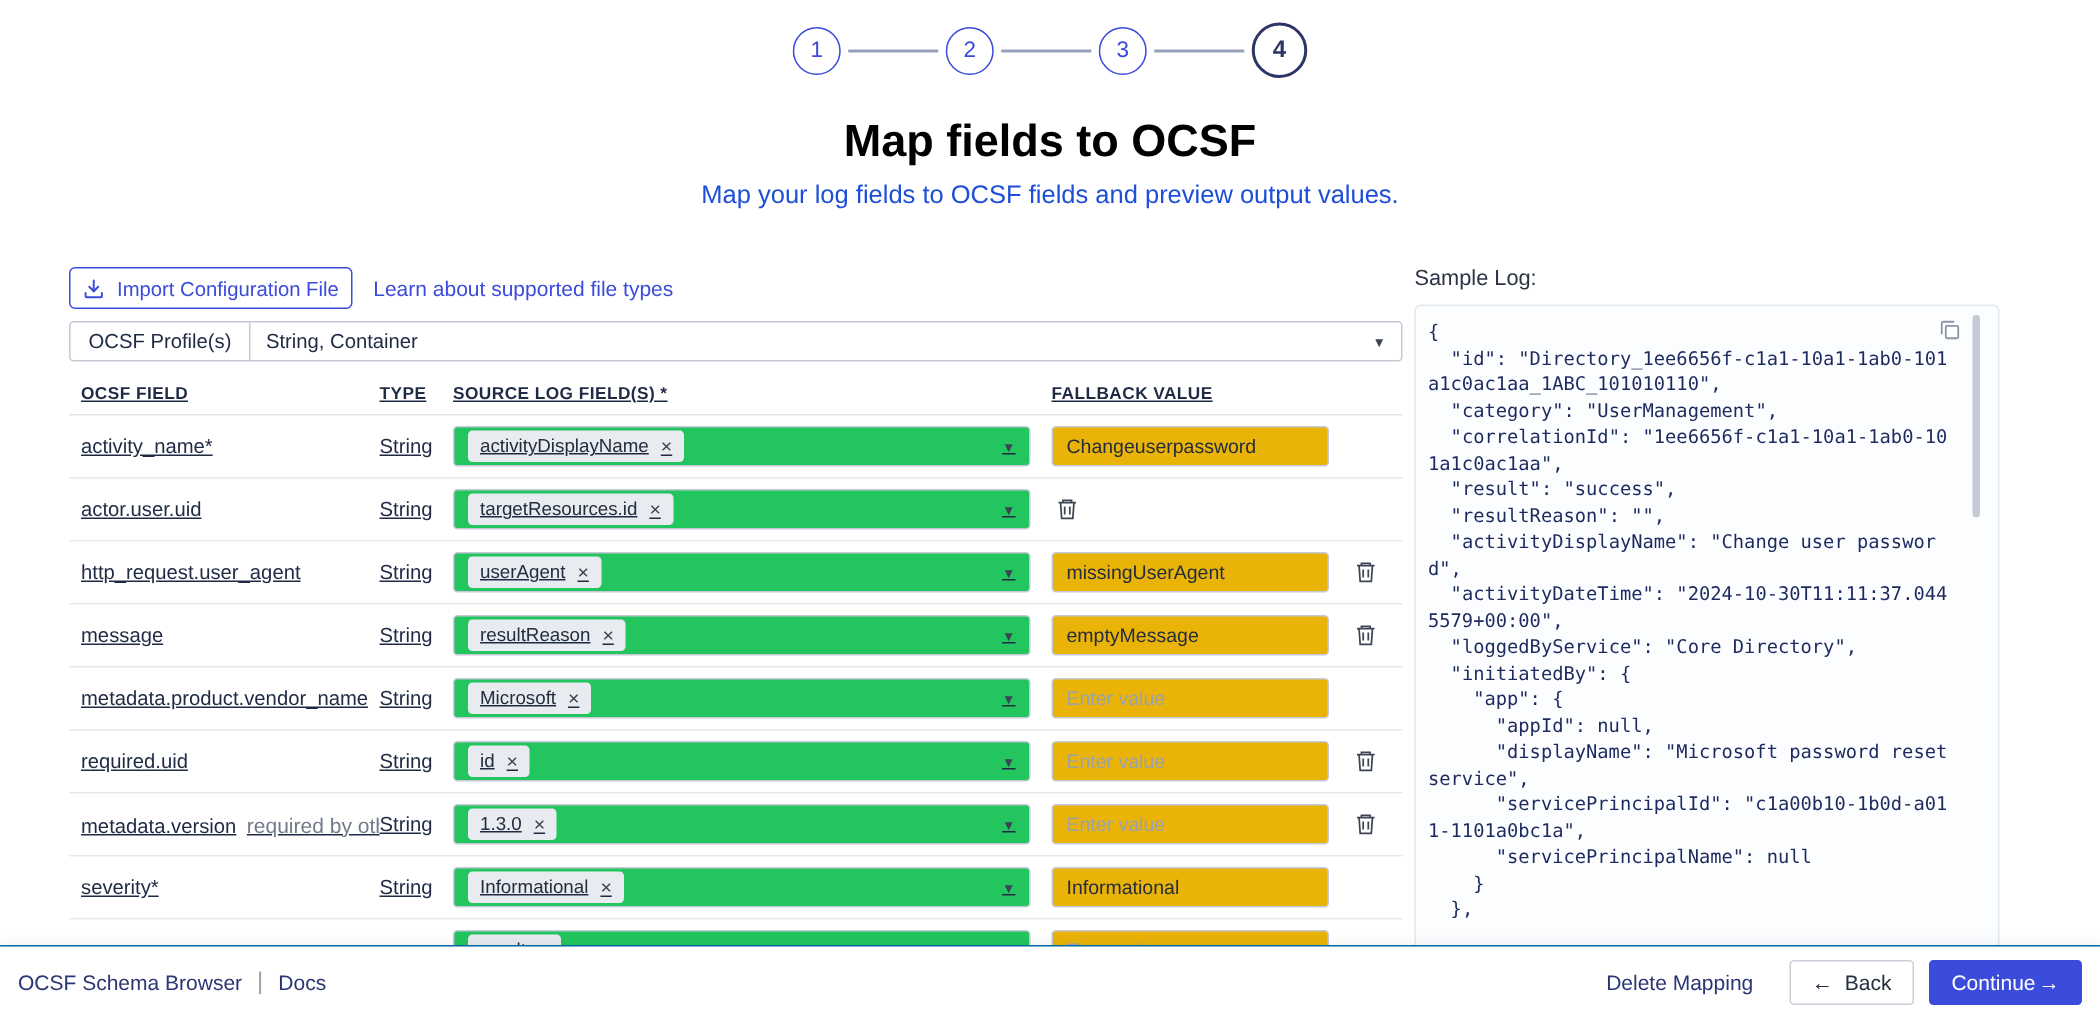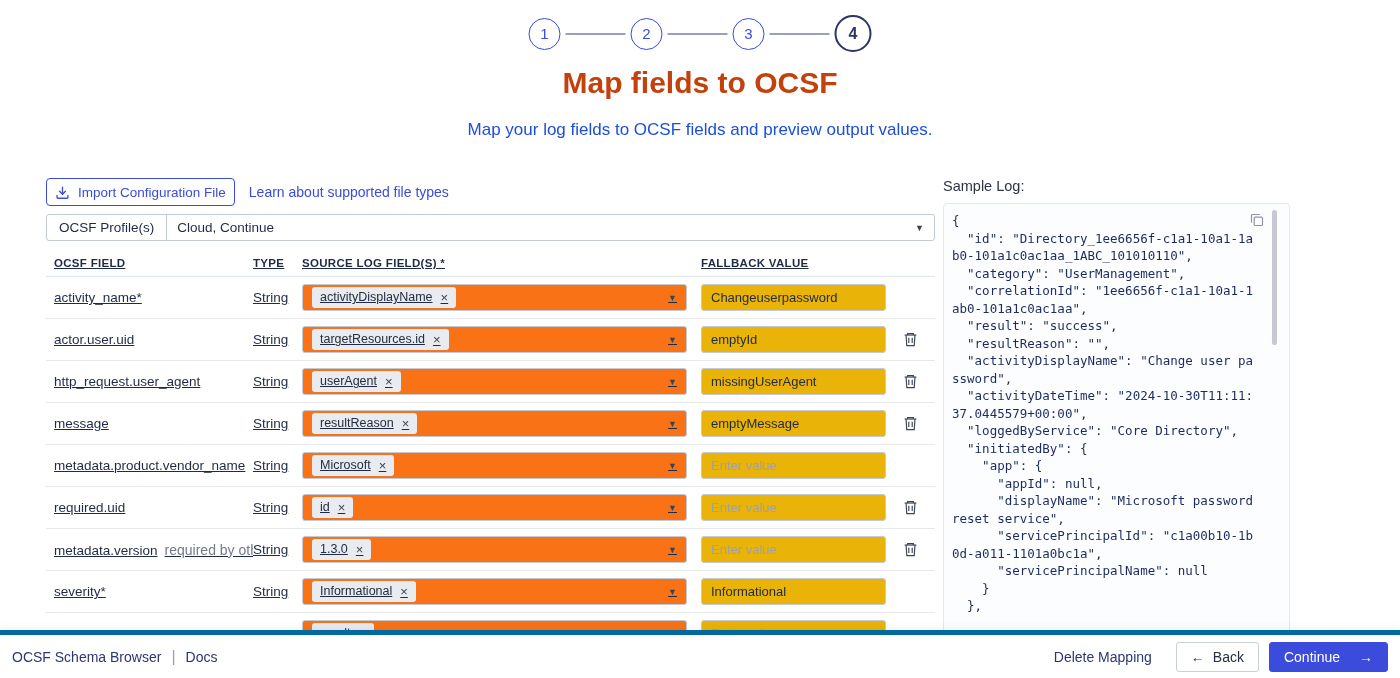--- a/index.html
+++ b/index.html
@@ -21,21 +21,21 @@
     display:flex; align-items:center; justify-content:center;
     font-size:15px; background:#fff; cursor:pointer;
   }
   .step.active {
     width:37px; height:37px; border-width:2.5px;
     border-color:#2c3566; color:#2c3566; font-weight:700; font-size:16px;
   }
   .connector { width:60px; height:2px; background:#97a1bb; margin:0 5px; }
 
   
-  .title { position:absolute; top:66px; left:0; right:0; margin:0; text-align:center; font-size:30px; font-weight:600; color:#c2410c; }
+  .title { position:absolute; top:66px; left:0; right:0; margin:12px; text-align:center; font-size:30px; font-weight:600; color:#000000; }
   .subtitle { position:absolute; top:120px; left:0; right:0; margin:0; text-align:center; font-size:17px; font-weight:400; color:#1d4ed8; }
 
   
   .left-pane { position:absolute; left:46px; top:178px; width:889px; }
   .toolbar { display:flex; align-items:center; }
   .import-btn {
     display:inline-flex; align-items:center; gap:8px;
     height:28px; padding:0 8px; background:#fff;
     border:1px solid var(--color-accent, #3b4bdb); border-radius:4px;
     color:var(--color-accent, #3b4bdb); font-size:13.5px; font-family:inherit; cursor:pointer;
@@ -58,71 +58,71 @@
     align-items:center;
     text-decoration:underline;
   }
   .thead { height:28px; border-bottom:1px solid #dfe3ea; font-size:11.5px; font-weight:700; letter-spacing:.3px; color:#1f2a44; }
   .trow { height:42px; border-bottom:1px solid #e6e9ee; font-size:13.5px; }
   .c1 { padding-left:8px; overflow:hidden; white-space:nowrap; }
   .field-cell { display:flex; align-items:flex-end; gap:7px; }
   .field-note { font-size:14px; color:#737b8a; }
   .combobox {
     width:385px; height:27px; border:1px solid #c3cad6; border-radius:3px;
-    display:flex; align-items:center; padding:0 9px; background:#f97316; cursor:pointer;
+    display:flex; align-items:center; padding:0 9px; background:#22c55e; cursor:pointer;
   }
   .tag {
     display:inline-flex; align-items:center; gap:8px;
     background:#e8ebf0; border-radius:3px; padding:4px 8px;
     font-size:12.5px; line-height:1; color:#242d3e; white-space:nowrap;
   }
   .tag-x { font-size:13px; color:#3a4250; cursor:pointer; }
   .cb-caret { margin-left:auto; font-size:9px; color:#3c4454; }
   .fallback {
     width:185px; height:27px; border:1px solid #c3cad6; border-radius:3px;
     padding:0 9px; font-size:13px; color:#242d3e; font-family:inherit; background:#eab308;
   }
   .fallback::placeholder { color:#9aa2b0; }
   .trash { background:none; border:none; padding:2px; color:#3d4554; cursor:pointer; display:flex; }
 
   
-  .right-pane { position:absolute; left:943px; top:178px; width:347px; }
+  .right-pane { position:absolute; left:943px; top:178px; width:390px; }
   .sample-label { font-size:14.5px; color:#2b3344; margin-bottom:9px; }
   .code-panel {
     position:relative; height:448px; overflow:hidden;
     background:#fcfdff; border:1px solid #e4e8ef; border-radius:4px;
   }
   .code-panel pre {
     margin:0; padding:8px 30px 8px 8px;
     font-family:"DejaVu Sans Mono", monospace;
     font-size:12.5px; line-height:17.5px; color:#1c2a5e;
     white-space:pre-wrap; word-break:break-all; tab-size:2;
   }
   .copy-btn { position:absolute; top:8px; right:24px; background:none; border:none; padding:0; color:#8d95a6; cursor:pointer; }
   .scrollbar { position:absolute; top:6px; right:12px; bottom:6px; width:5px; cursor:pointer; }
   .thumb { width:5px; height:135px; background:#c4c9d4; border-radius:3px; }
 
   
   .footer {
     position:absolute; left:0; right:0; bottom:0; height:48px; z-index:5;
-    background:#fff; border-top:5px solid #0369a1;
+    background:#fff; border-top:1px solid #0369a1;
     box-shadow:0 -3px 8px rgba(20,30,60,.05);
     display:flex; align-items:center; padding:0 12px;
   }
   .footer a { color:#2b3674; font-size:14px; text-decoration:none; }
   .footer-divider { color:#9aa1ad; margin:0 10px; }
   .spacer { flex:1; }
   .delete-mapping { background:none; border:none; color:#2b3674; font-size:14px; font-family:inherit; cursor:pointer; margin-right:18px; }
   .back-btn {
     display:inline-flex; align-items:center; gap:8px; height:30px; padding:0 14px;
     background:#fff; border:1px solid #c9cfd8; border-radius:3px;
     font-size:14px; color:#252e3f; font-family:inherit; cursor:pointer; margin-right:10px;
   }
   .continue-btn {
-    display:inline-flex; align-items:center; gap:19px; height:30px; padding:0 14px;
+    display:inline-flex; align-items:center; gap:2px; height:30px; padding:0 14px;
     background:var(--color-accent, #3b4bdb); border:1px solid var(--color-accent, #3b4bdb); border-radius:3px;
     font-size:14px; color:#ffffff; font-family:inherit; cursor:pointer;
   }
   .arrow-glyph { font-size:14px; line-height:1; }
 </style>
 </head>
 <body>
 
 <div class="page">
 
@@ -150,21 +150,21 @@
               <path d="M2.2 11v2.3a.8.8 0 0 0 .8.8h10a.8.8 0 0 0 .8-.8V11"></path>
             </svg>
         </span>
         <span>Import Configuration File</span>
       </button>
       <a class="learn-link" href="#">Learn about supported file types</a>
     </div>
 
     <div class="profile-select">
       <span class="profile-label">OCSF Profile(s)</span>
-      <span class="profile-value">Cloud, Continue</span>
+      <span class="profile-value">String, Container</span>
       <span class="select-caret">▼</span>
     </div>
 
     <div class="table">
       <div class="thead">
         <div class="c1">OCSF FIELD</div>
         <div>TYPE</div>
         <div>SOURCE LOG FIELD(S) *</div>
         <div>FALLBACK VALUE</div>
         <div></div>
@@ -195,21 +195,20 @@
         <div>String</div>
         <div>
             <div class="combobox">
           <span class="tag">
                 <span>targetResources.id</span>
                 <span class="tag-x">×</span>
               </span>
           <span class="cb-caret">▼</span>
         </div>
           </div>
-        <div><input class="fallback" value="emptyId" style=""></div>
         <div>
             <button class="trash">
               <svg width="17" height="17" viewBox="0 0 16 16" fill="none" stroke="currentColor" stroke-width="1.1">
                 <path d="M2.5 3.8h11"></path>
                 <path d="M5.3 3.8V2.4h5.4v1.4"></path>
                 <path d="M3.8 3.8l.7 10h7l.7-10"></path>
                 <path d="M6.4 6.3v5M9.6 6.3v5"></path>
               </svg>
             </button>
           </div>

